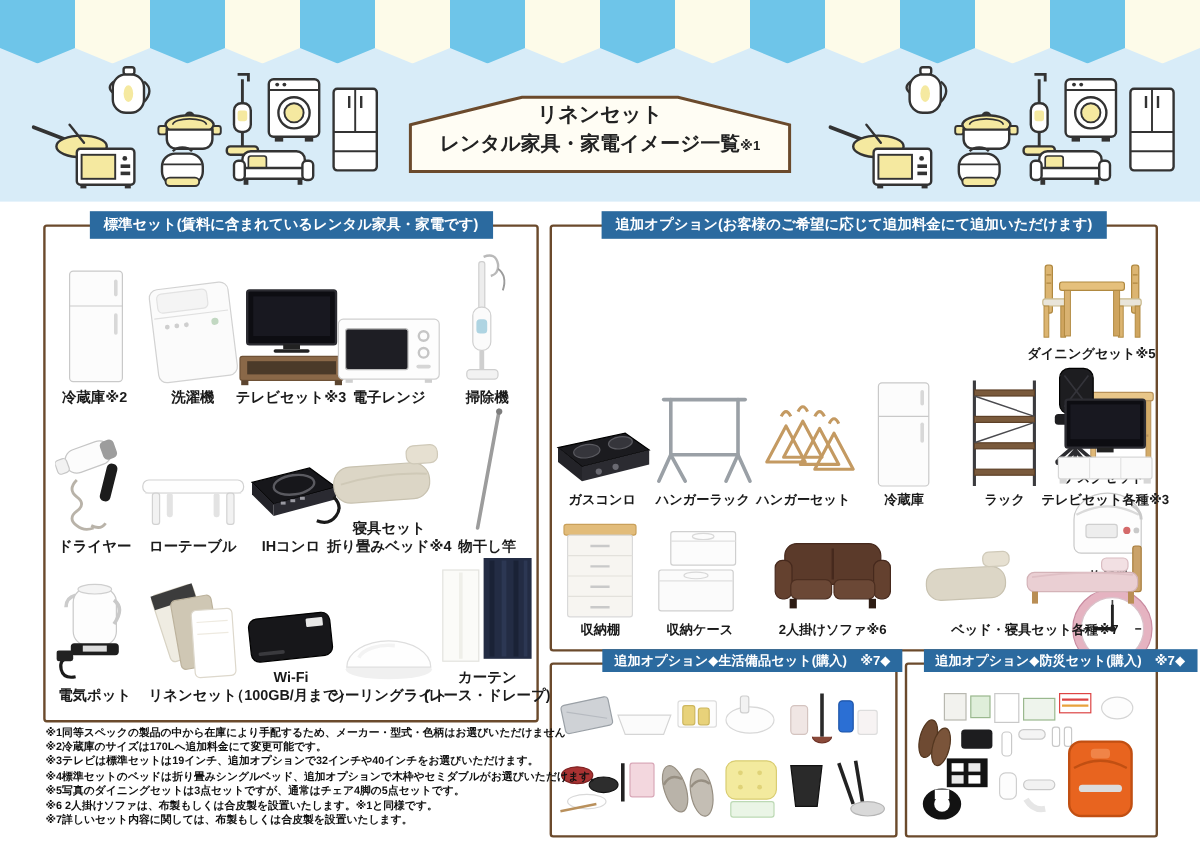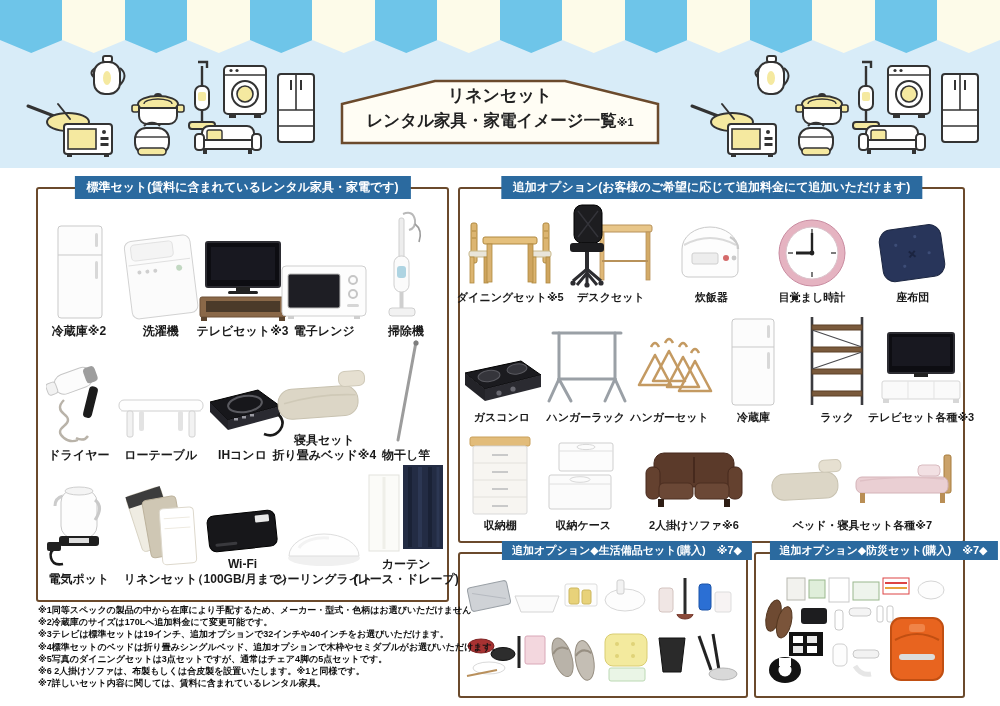--- a/index.html
+++ b/index.html
@@ -369,21 +369,21 @@
         </div>
         <div class="lbl">カーテン
 (レース・ドレープ)</div>
       </div>
     </div>
   </div>
 
   <div class="panel" style="left:458px;top:187px;width:503px;height:352px;">
     <div class="phdr">追加オプション(お客様のご希望に応じて追加料金にて追加いただけます)</div>
 
-    <div class="prow" style="margin-top:14px;height:102px;">
+    <div class="prow" style="margin-top:14px;height:102px;flex-direction:column;">
       <div class="cell">
         <div class="img">
           <svg width="86" height="84">
               <rect x="4" y="18" width="6" height="40" rx="2" fill="#dcb571" stroke="#b08940"></rect>
               <line x1="5" y1="26" x2="9" y2="26" stroke="#b08940"></line>
               <line x1="5" y1="33" x2="9" y2="33" stroke="#b08940"></line>
               <rect x="2" y="46" width="20" height="6" rx="2" fill="#e9e5da" stroke="#c9b98c"></rect>
               <rect x="3" y="52" width="4" height="26" fill="#dcb571" stroke="#b08940" stroke-width="0.8"></rect>
               <rect x="17" y="52" width="4" height="26" fill="#cfa55f" stroke="#b08940" stroke-width="0.8"></rect>
               <rect x="76" y="18" width="6" height="40" rx="2" fill="#dcb571" stroke="#b08940"></rect>
@@ -712,16 +712,16 @@
     </svg>
   </div>
 
   <div class="footnotes">
     <div class="fn">※1同等スペックの製品の中から在庫により手配するため、メーカー・型式・色柄はお選びいただけません</div>
     <div class="fn">※2冷蔵庫のサイズは170Lへ追加料金にて変更可能です。</div>
     <div class="fn">※3テレビは標準セットは19インチ、追加オプションで32インチや40インチをお選びいただけます。</div>
     <div class="fn">※4標準セットのベッドは折り畳みシングルベッド、追加オプションで木枠やセミダブルがお選びいただけます。</div>
     <div class="fn">※5写真のダイニングセットは3点セットですが、通常はチェア4脚の5点セットです。</div>
     <div class="fn">※6 2人掛けソファは、布製もしくは合皮製を設置いたします。※1と同様です。</div>
-    <div class="fn">※7詳しいセット内容に関しては、賃料に含まれているレンタル家具。</div>
+    <div class="fn">※7詳しいセット内容に関しては、布製もしくは合皮製を設置いたします。</div>
   </div>
 
 </div>
 
 </body></html>

